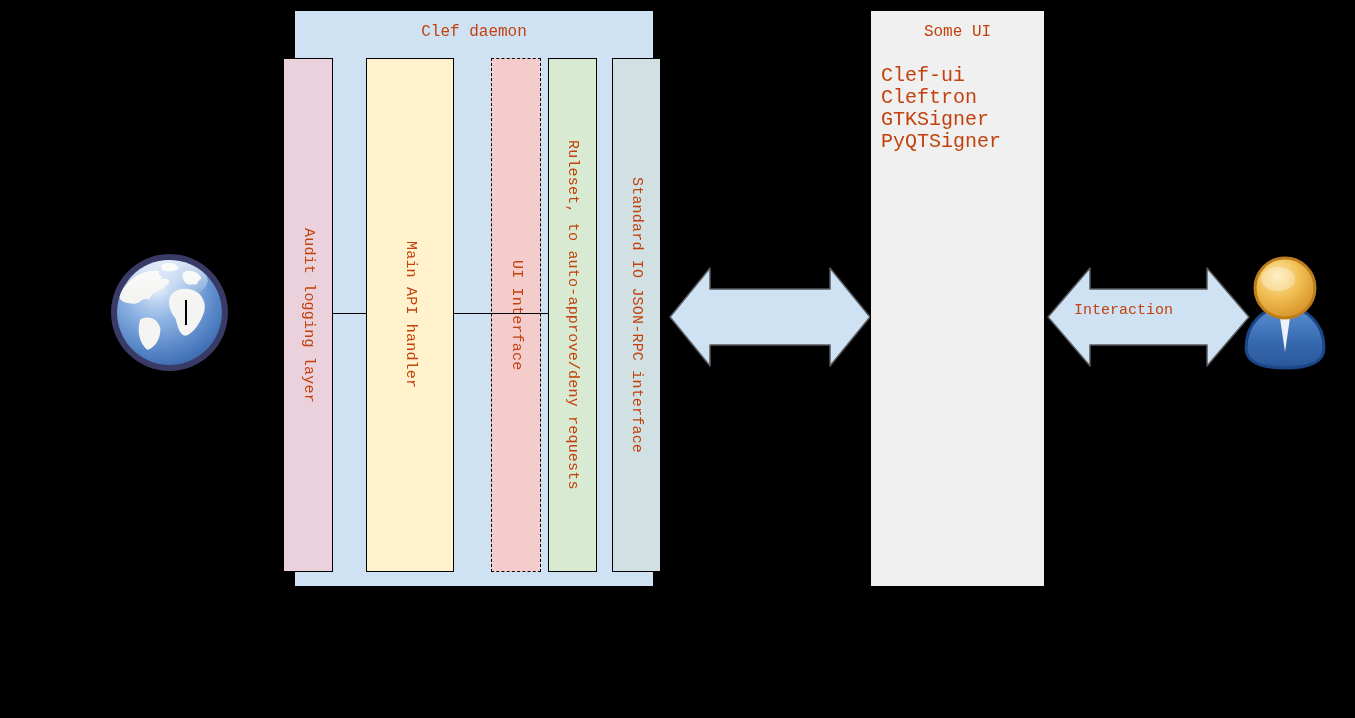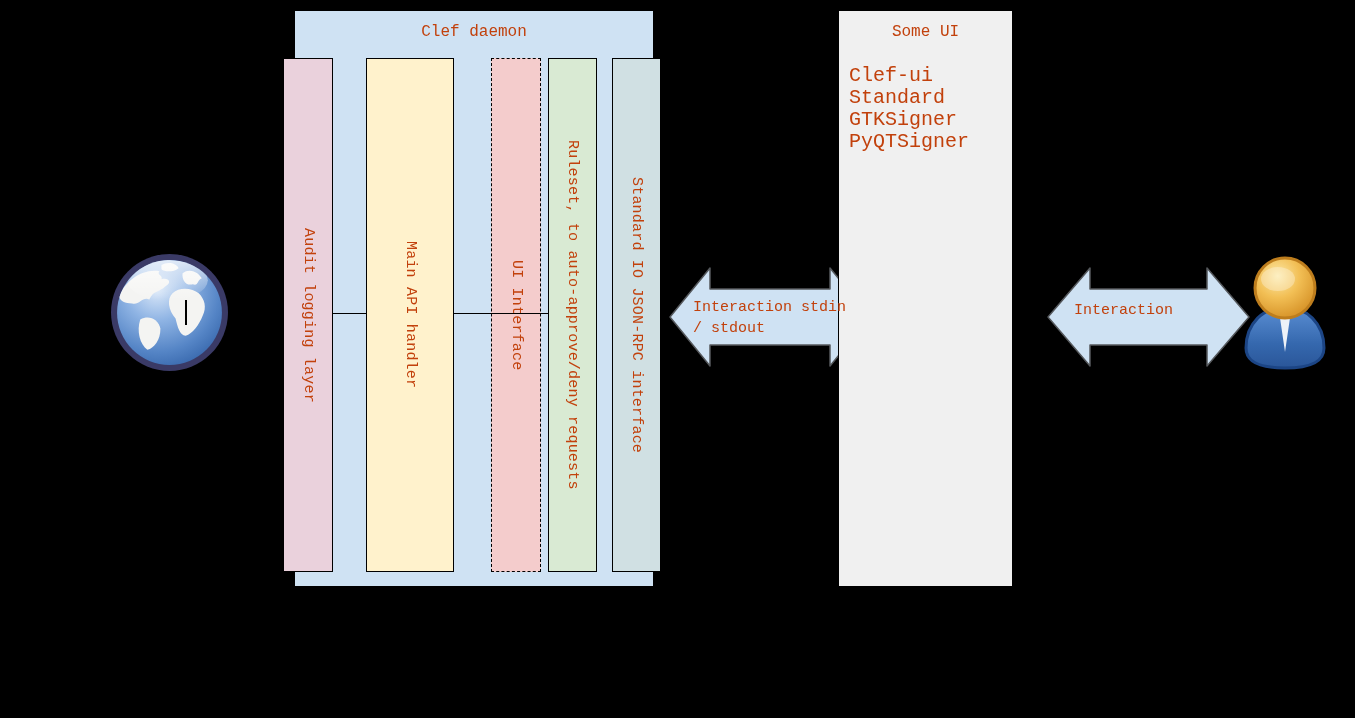--- a/index.html
+++ b/index.html
@@ -29,21 +29,21 @@
   .bar-ui{left:455px;width:50px;background:#f4cccc;border-style:dashed;}
   .bar-ruleset{left:512px;width:49px;background:#d9ead3;}
   .bar-stdio{left:576px;width:49px;background:#d0e0e3;}
   
   .connector{position:absolute;height:0;border-top:1.5px solid #000;}
   .conn-1{left:297px;top:313px;width:33px;}
   .conn-2{left:418px;top:313px;width:94px;z-index:5;}
   .cursor-mark{position:absolute;left:149px;top:300px;width:2px;height:25px;background:#000;z-index:6;}
   
   .someui-box{
-    position:absolute;left:802px;top:10px;width:175px;height:577px;
+    position:absolute;left:834px;top:10px;width:175px;height:577px;
     background:#f0f0f0;border:1px solid #000;box-sizing:border-box;
   }
   .someui-title{
     position:absolute;left:0;top:12px;width:100%;text-align:center;
     font-size:16px;line-height:18px;
   }
   .someui-list{
     position:absolute;left:10px;top:54px;font-size:20px;line-height:22px;
   }
   
@@ -109,30 +109,26 @@
   <div class="bar bar-stdio">
     <span class="vtext">Standard IO JSON-RPC interface</span>
   </div>
 
   <div class="connector conn-1"></div>
   <div class="connector conn-2"></div>
 
   <svg class="arrow-svg" style="left:630px;top:263px;width:208px;height:108px;" viewBox="630 263 208 108">
     <polygon points="634,317 674,268 674,289 794,289 794,268 834,317 794,366 794,345 674,345 674,366" fill="#cfe2f3" stroke="#55585c" stroke-width="1.5" stroke-linejoin="round"></polygon>
   </svg>
-  <div class="arrow-label lbl-stdio">
-    <div>Interaction stdin</div>
-    <div>/ stdout</div>
-  </div>
 
   <div class="someui-box">
     <div class="someui-title">Some UI</div>
     <div class="someui-list">
       <div>Clef-ui</div>
-      <div>Standard</div>
+      <div>Cleftron</div>
       <div>GTKSigner</div>
       <div>PyQTSigner</div>
     </div>
   </div>
 
   <svg class="arrow-svg" style="left:1008px;top:263px;width:209px;height:108px;" viewBox="1008 263 209 108">
     <polygon points="1012,317 1054,268 1054,289 1171,289 1171,268 1213,317 1171,366 1171,345 1054,345 1054,366" fill="#cfe2f3" stroke="#55585c" stroke-width="1.5" stroke-linejoin="round"></polygon>
   </svg>
   <div class="arrow-label lbl-inter">Interaction</div>
 

